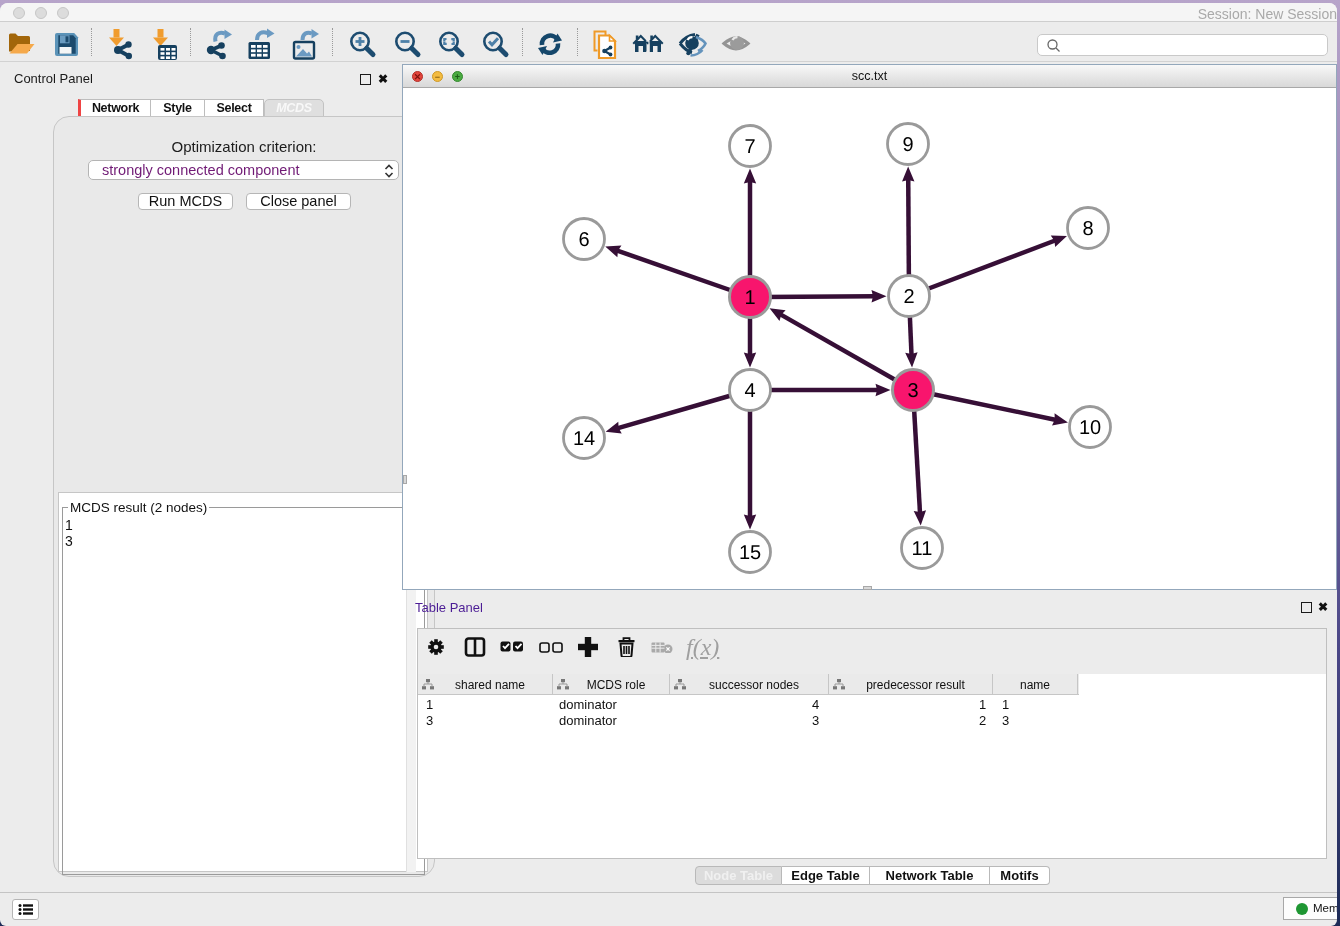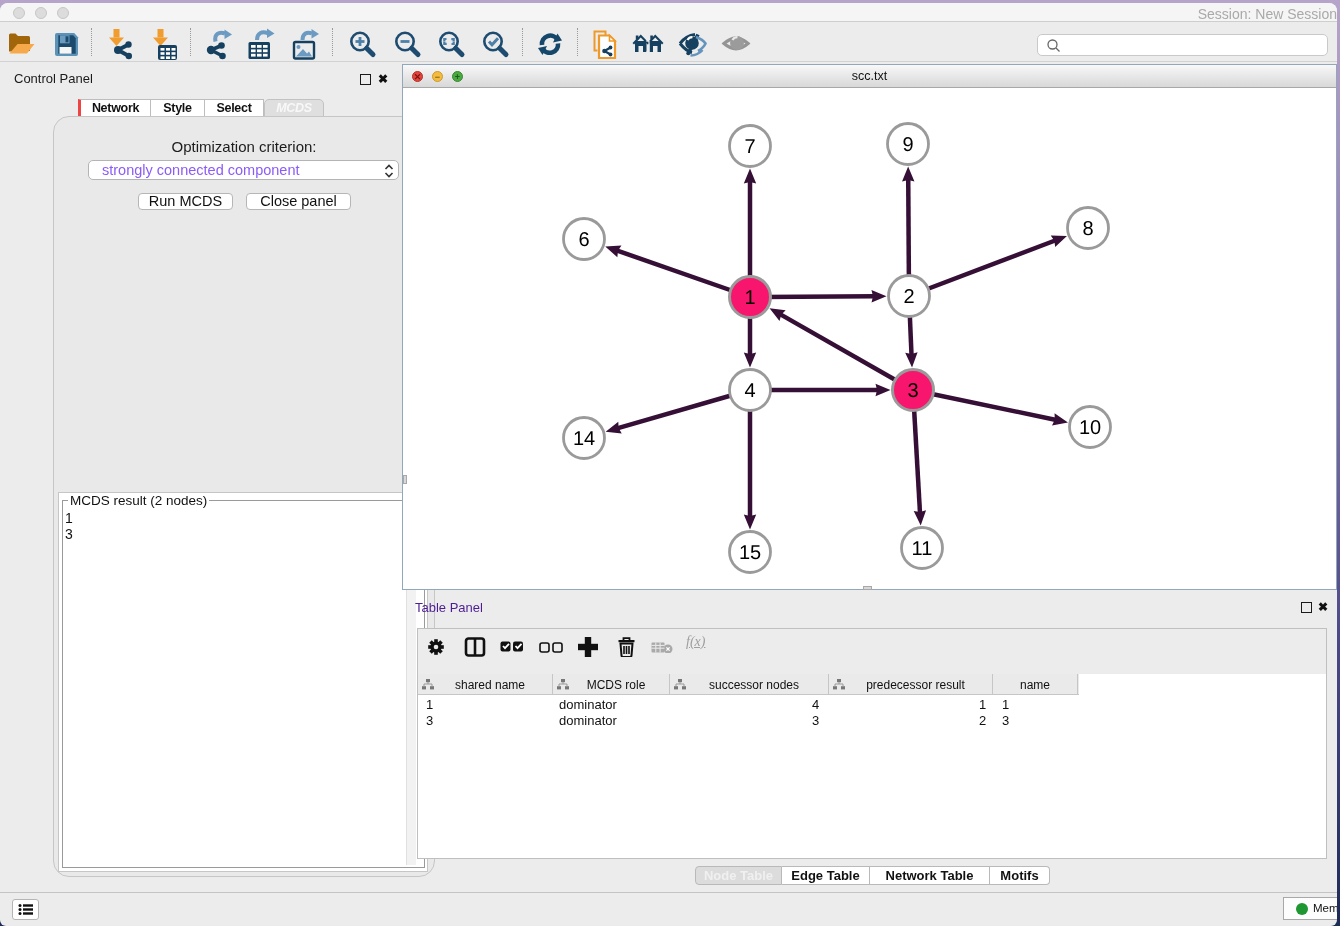--- a/index.html
+++ b/index.html
@@ -36,26 +36,26 @@
   background:#fff; border:1px solid #bdbdbd; border-left:none;
   display:flex; align-items:center; justify-content:center; }
 .tab.first { border-left:3px solid #ef4444; }
 .tab.mcds { background:#dfdfdf; color:#f8f8f8; border-radius:5px 5px 0 0; border:1px solid #c2c2c2; }
 .cp-panel { position:absolute; left:9px; top:113px; width:382px; height:761px;
   background:#e9e9e9; border:1px solid #c6c6c6; border-radius:16px;margin-left:44px; }
 .opt-label { position:absolute; left:0; top:21px; width:100%; text-align:center;
   font-size:15px; color:#1c1c1c; }
 .dropdown { position:absolute; left:34px; top:43px; width:311px; height:20px;
   background:#fff; border:1px solid #b4b4b4; border-radius:5px;
-  font-size:14.5px; color:#8b5cf6; line-height:18px; padding-left:13px; }
+  font-size:14.5px; color:#701a75; line-height:18px; padding-left:13px; }
 .btn { position:absolute; height:17px; background:#fff; border:1px solid #b6b6b6;
   border-radius:4px; font-size:14.5px; color:#111; text-align:center; line-height:15px; }
 .result-box { position:absolute; left:4px; top:375px; width:370px; height:380px;
   background:#fff; border:1px solid #c6c6c6; }
-.fieldset { position:absolute; left:3px; top:7px; width:363px; height:368px;
+.fieldset { position:absolute; left:3px; top:14px; width:363px; height:368px;
   border:1px solid #9a9a9a; }
 .legend { position:absolute; left:5px; top:-8px; background:#fff; padding:0 2px;
   font-size:13.5px; color:#111; }
 .result-text { position:absolute; left:2px; top:9px; font-size:14px; color:#111; line-height:16px; }
 .result-scroll { position:absolute; right:8px; top:1px; width:10px; height:363px;
   background:#f2f2f2; border-left:1px solid #e0e0e0; }
 .netwin { position:absolute; left:402px; top:61px; width:935px; height:526px;
   border:1px solid #93a7bb; background:#fff; }
 .net-titlebar { position:absolute; left:0; top:0; width:100%; height:23px;
   background:linear-gradient(180deg,#f8f8f8,#d8d8d8); border-bottom:1px solid #a8a8a8; }
@@ -392,21 +392,21 @@
         <circle cx="17" cy="7" r="4.5"></circle>
       </g>
       <g stroke="#ececec" stroke-width="1">
         <line x1="0.5" y1="3.4" x2="13.5" y2="3.4"></line>
             <line x1="0.5" y1="6.2" x2="13.5" y2="6.2"></line>
         <line x1="4.8" y1="0.5" x2="4.8" y2="10.5"></line>
             <line x1="9.1" y1="0.5" x2="9.1" y2="10.5"></line>
       </g>
       <path d="M15.4 5.4 l3.2 3.2 M18.6 5.4 l-3.2 3.2" stroke="#fff" stroke-width="1.3"></path>
     </svg>
-    <div style="position:absolute; left:268px; top:5px; font-family:'Liberation Serif',serif; font-style:italic; font-size:14px; color:#9f9f9f;text-decoration:underline;">f(x)</div>
+    <div style="position:absolute; left:268px; top:5px; font-family:'Liberation Serif',serif; font-style:italic; font-size:24px; color:#9f9f9f;text-decoration:underline;">f(x)</div>
     </div>
     <div class="thead">
       <div class="th" style="width:135px;">
           <svg class="hicon" width="12" height="11" viewBox="0 0 12 11">
             <g fill="#777">
               <rect x="4" y="0" width="4" height="3.2"></rect>
               <rect x="0" y="7.2" width="4" height="3.2"></rect>
               <rect x="8" y="7.2" width="4" height="3.2"></rect>
             </g>
             <path d="M6 3 v2 M2 7.5 v-2.5 h8 v2.5" fill="none" stroke="#999" stroke-width="1"></path>

